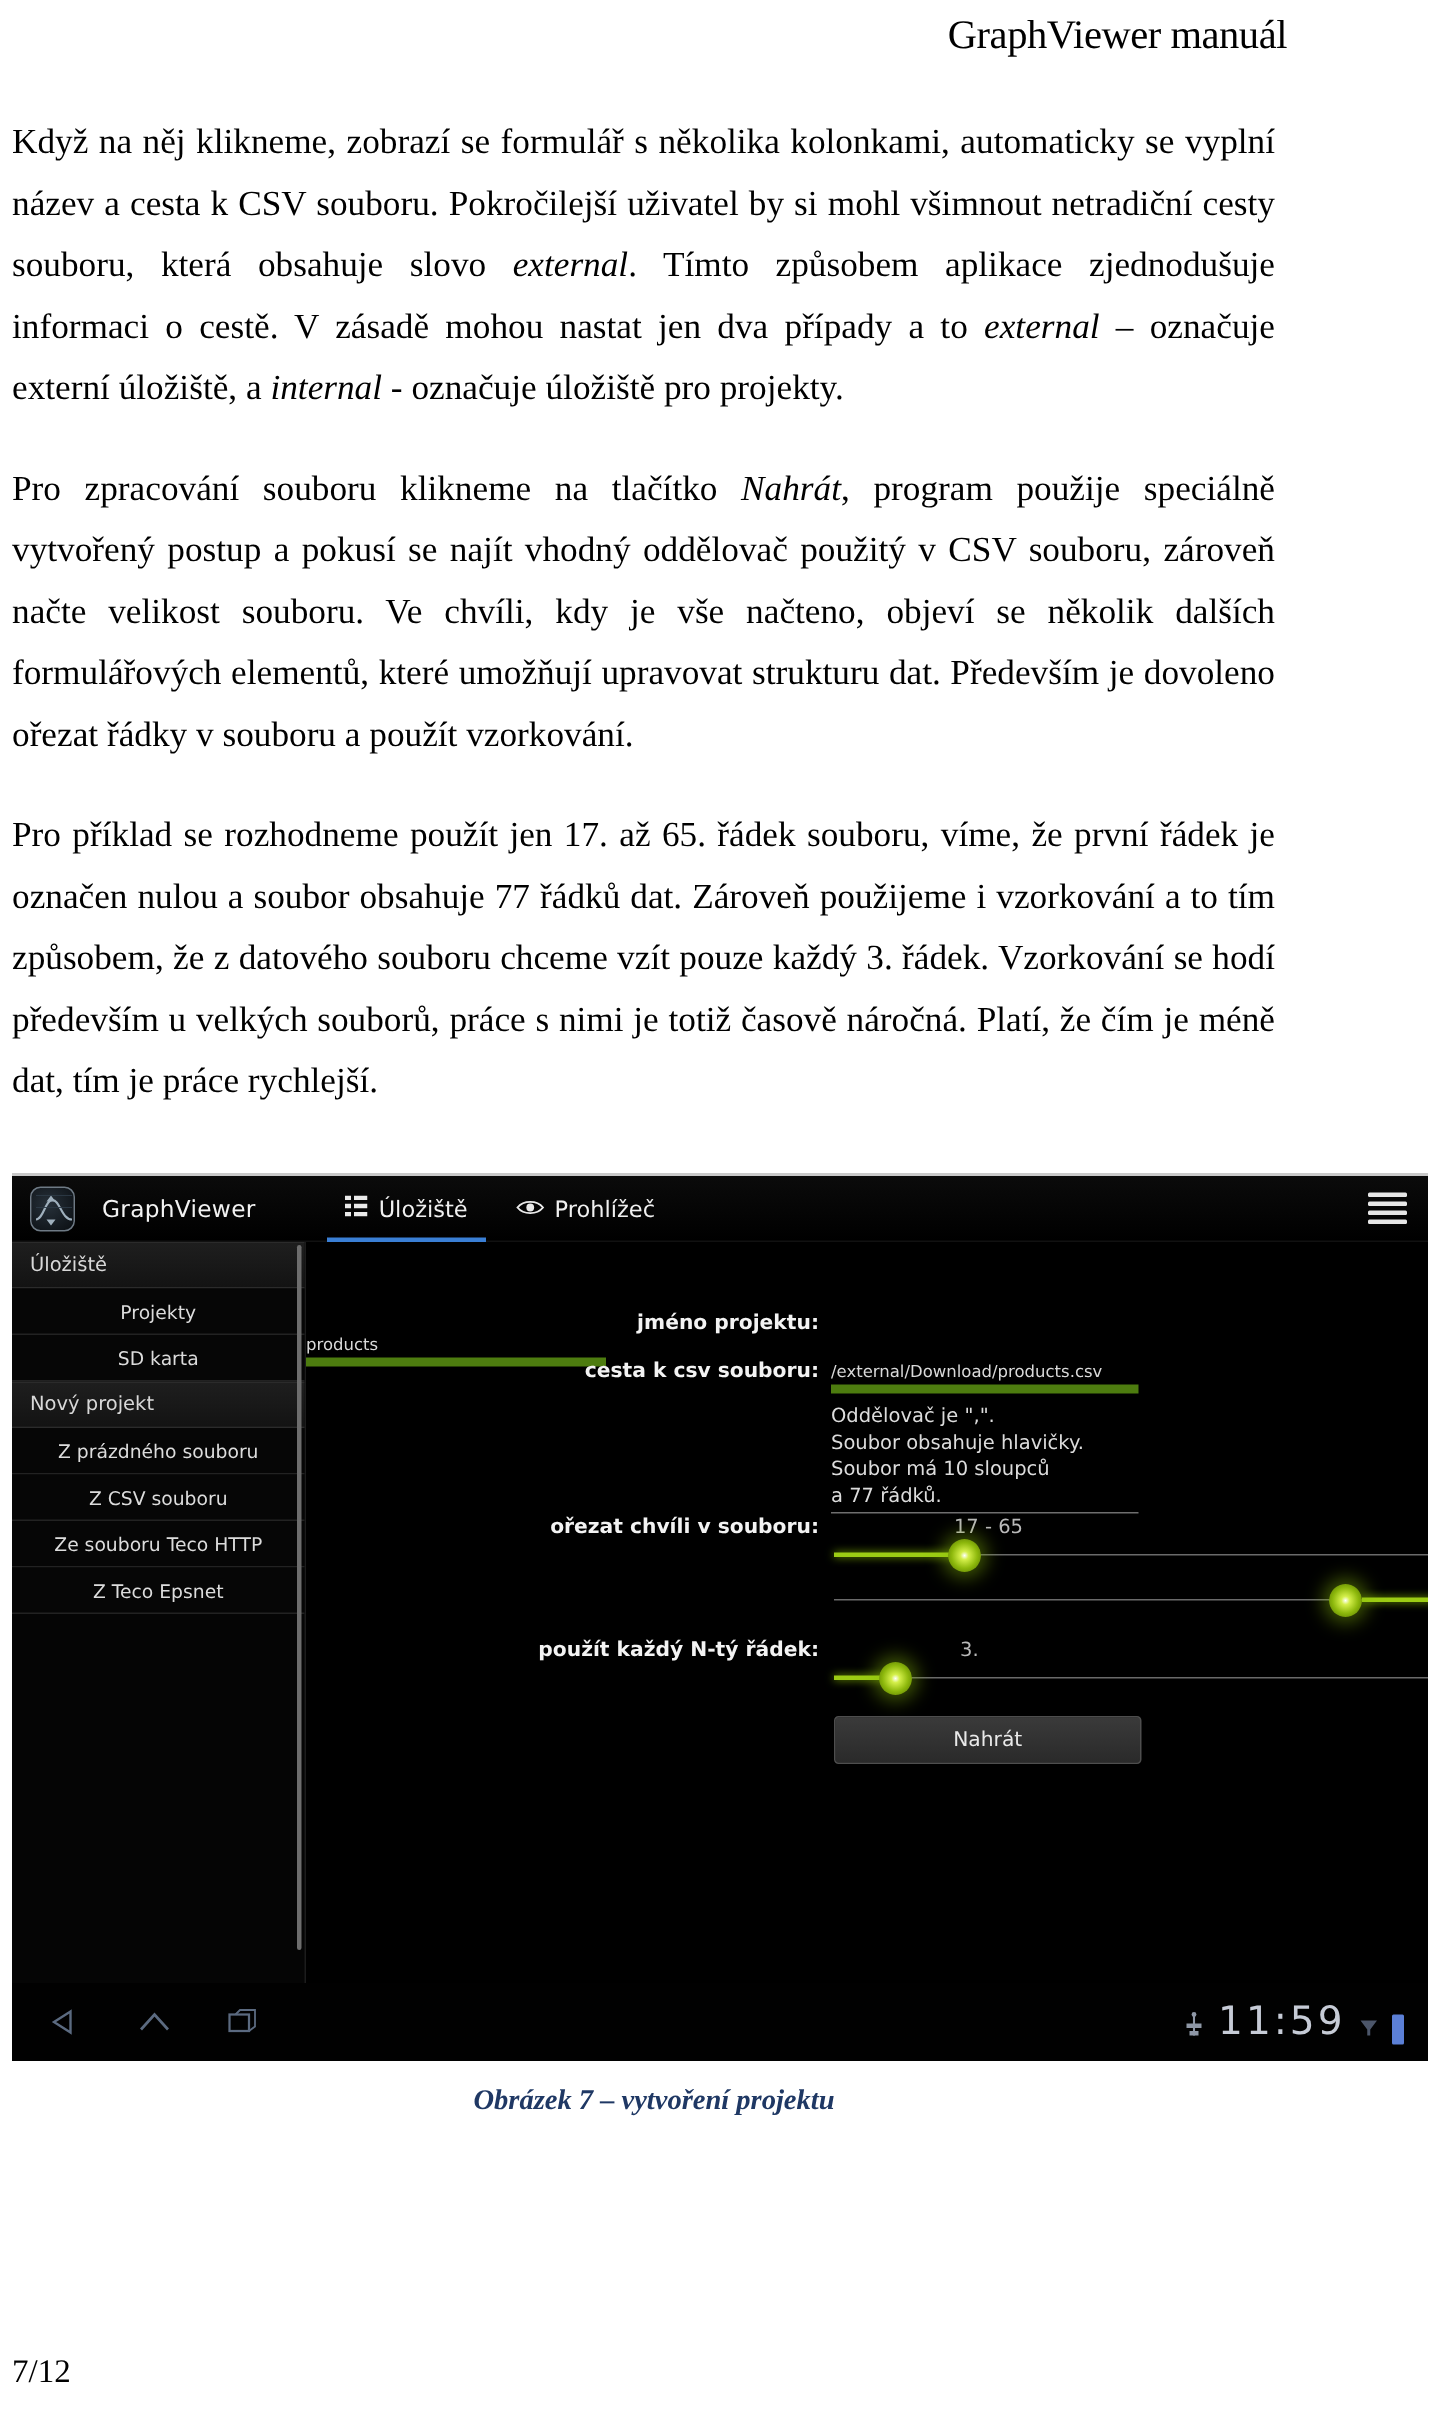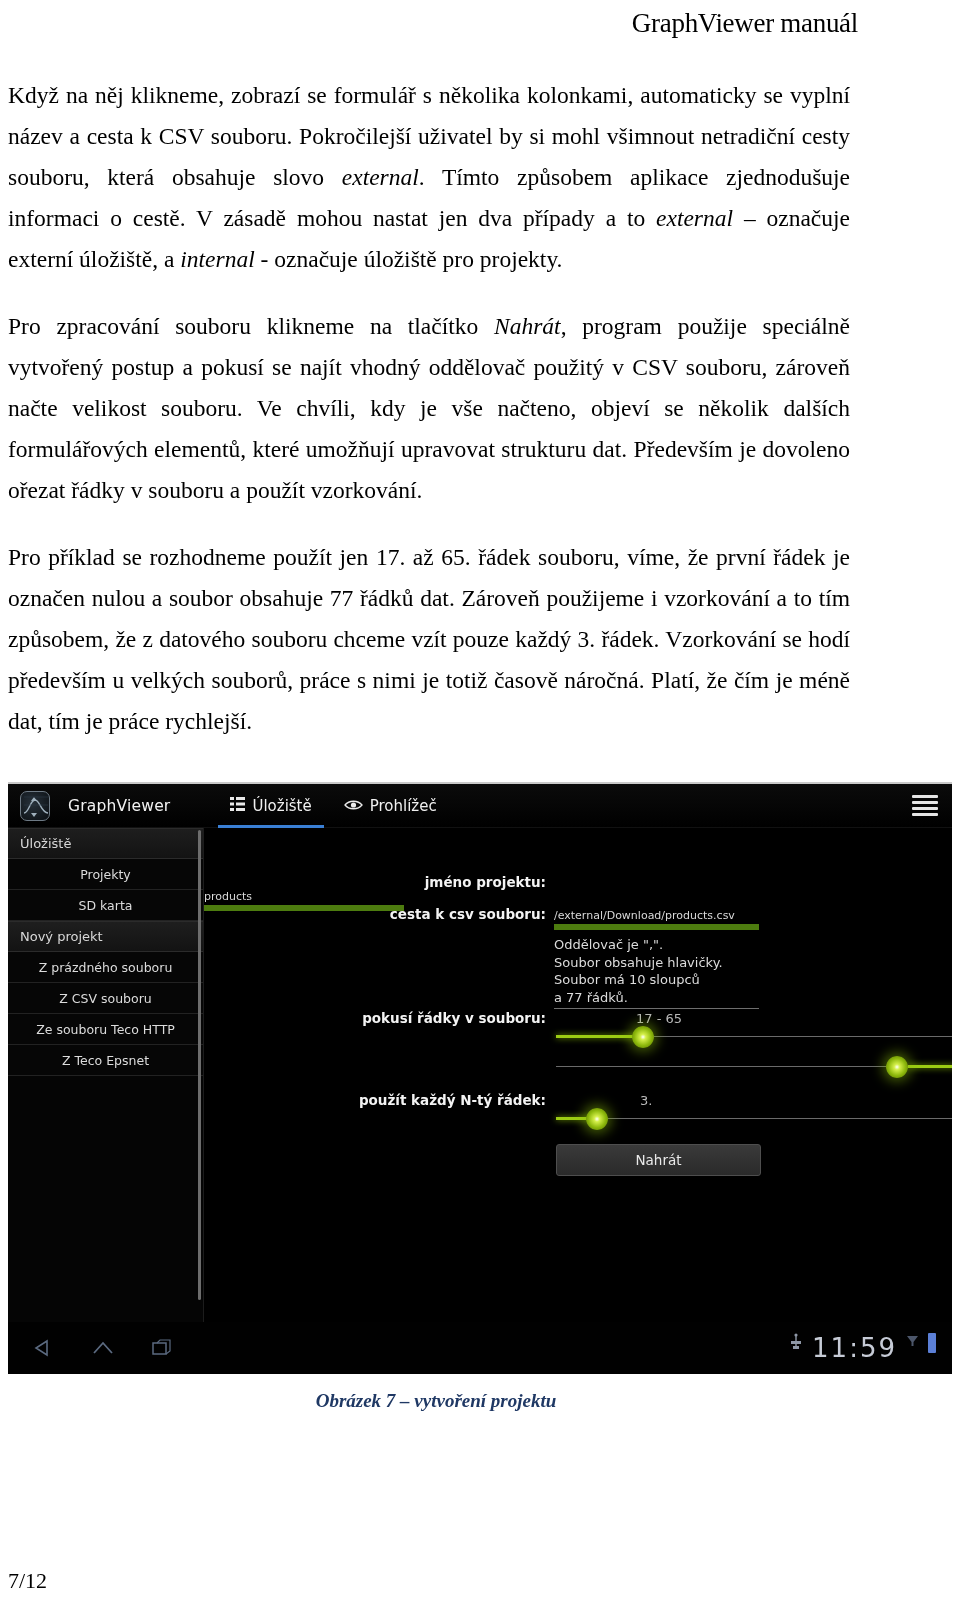--- a/index.html
+++ b/index.html
@@ -160,21 +160,21 @@
   }
   .btn-nahrat { top:316px; }
   .btn-vytvorit { top:358px; }
 
   .navbar {
     position:absolute; left:0; right:0; bottom:0; height:52px;
     background:#010101; display:flex; align-items:center;
   }
   .nav-icons { display:flex; gap:34px; margin-left:22px; align-items:center; }
   .nav-icons svg { display:block; }
-  .status { margin-left:auto; margin-right:16px; display:flex; align-items:flex-start; gap:9px; }
+  .status { margin-left:auto; margin-right:16px; display:flex; align-items:flex-end; gap:9px; }
   .clock { font-size:26px; color:#c6cbd6; letter-spacing:2px; font-family:"DejaVu Sans", "Liberation Sans", sans-serif; }
   .batt { width:8px; height:20px; background:#5b7fd6; border-radius:1px; }
 
   .caption {
     position:absolute; left:0; right:0; top:1390px;
     text-align:center;
     font-family:"Liberation Serif","DejaVu Serif",serif;
     font-style:italic; font-weight:bold;
     font-size:19px; color:#1f3864;
   }
@@ -270,21 +270,21 @@
         </div>
 
         <div class="info">
           <div>Oddělovač je ",".</div>
           <div>Soubor obsahuje hlavičky.</div>
           <div>Soubor má 10 sloupců</div>
           <div>a 77 řádků.</div>
         </div>
 
         <div class="row r3">
-          <div class="lbl">pokusí řádky v souboru:</div>
+          <div class="lbl">ořezat chvíli v souboru:</div>
           <div class="num">17 - 65</div>
         </div>
 
         <div class="slider s1">
           <div class="track"></div>
           <div class="fill" style="left:0; width:86px;"></div>
           <div class="knob" style="left:76px;"></div>
         </div>
         <div class="slider s2">
           <div class="track"></div>

